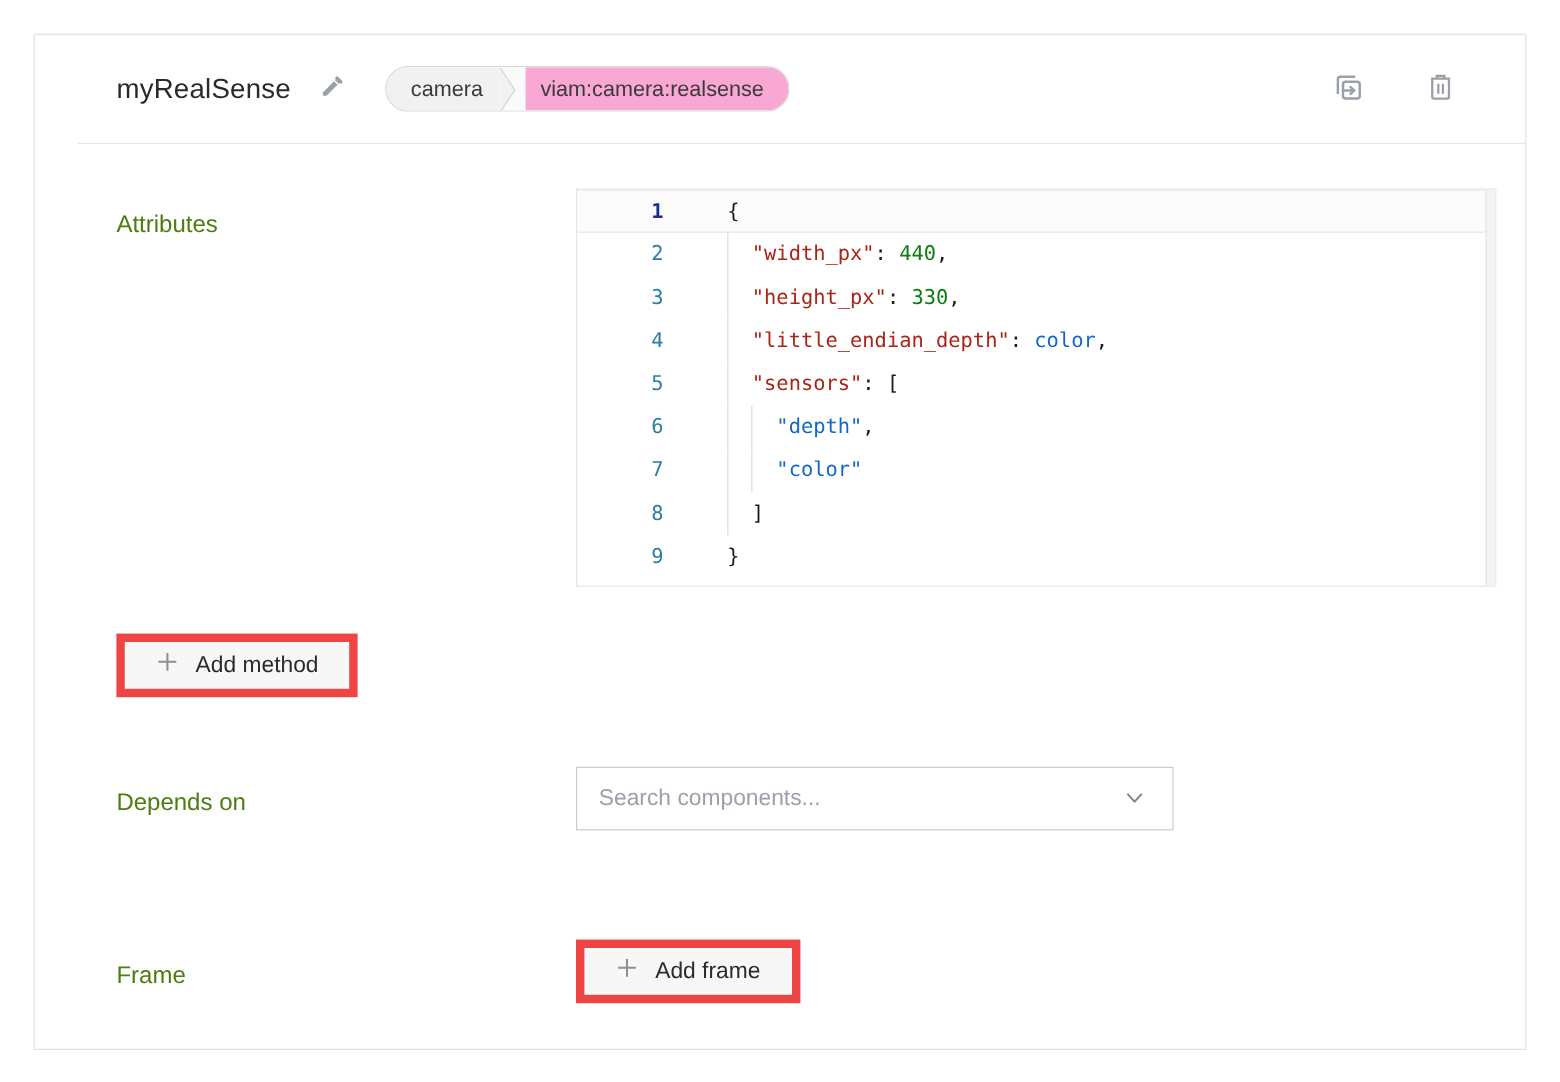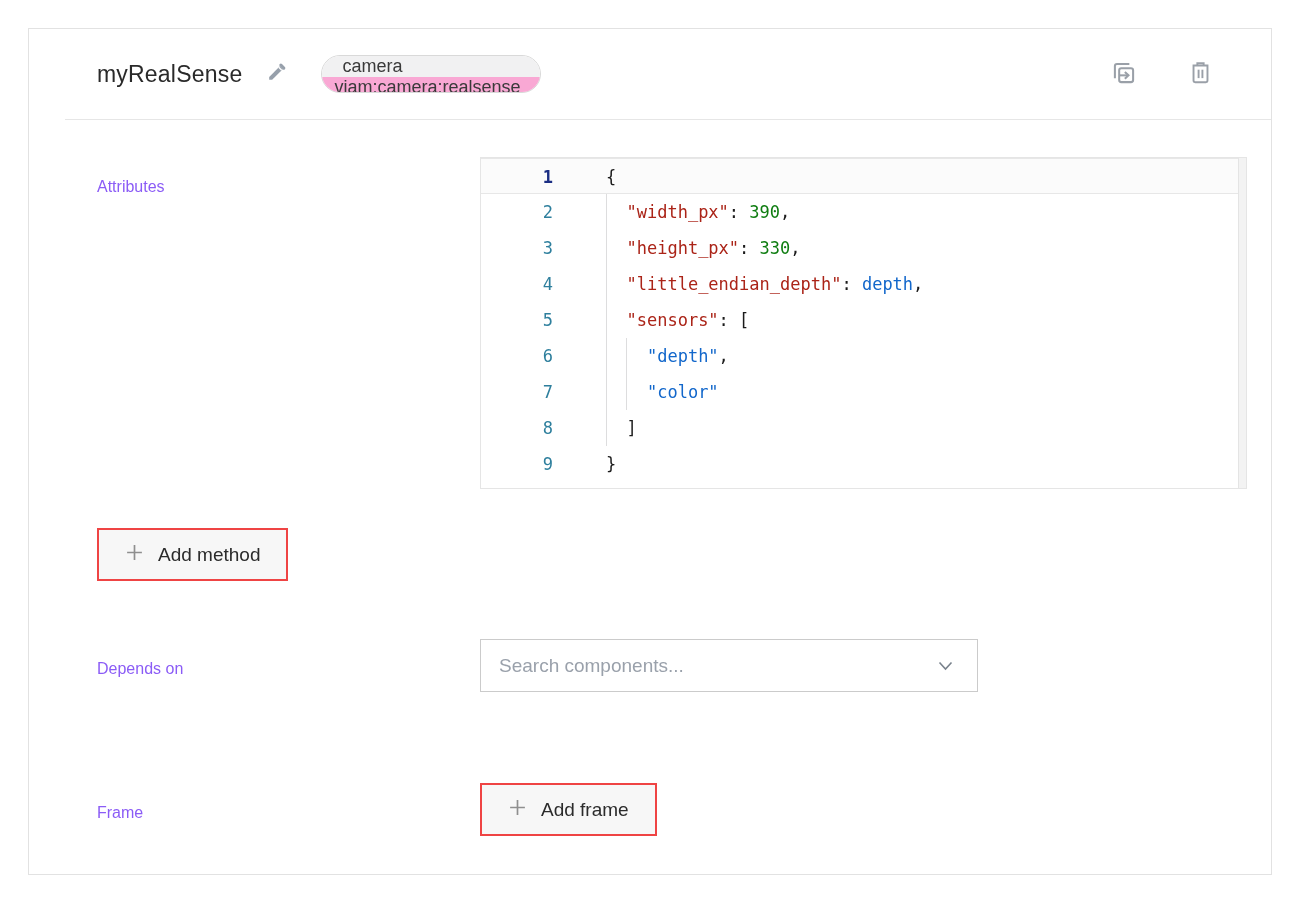--- a/index.html
+++ b/index.html
@@ -40,21 +40,20 @@
   .pill {
     margin-left: 32px;
     height: 38px;
     display: flex;
     align-items: stretch;
     border: 1px solid #d9d9d9;
     border-radius: 19px;
     overflow: hidden;
     font-size: 18px;
     color: #3a3a3a;
-    flex-direction: column;
   }
   .pill .seg-left {
     background: #f1f1f2;
     display: flex; align-items: center;
     padding: 0 14px 0 20px;
   }
   .pill .seg-right {
     background: #f9a8d4;
     display: flex; align-items: center;
     padding: 0 20px 0 12px;
@@ -68,23 +67,23 @@
     background: none; border: none; cursor: pointer;
     display: flex; align-items: center; justify-content: center;
     width: 30px; height: 30px;
   }
   
   .card-body { padding: 37px 0 0 32px; }
   .row { display: flex; align-items: flex-start; }
   .row-label {
     width: 383px; flex: 0 0 383px;
     max-width: 383px;
-    font-size: 16px;
+    font-size: 20px;
     line-height: 40px;
-    color: #8b5cf6;
+    color: #4d7c0f;
     margin-top: 10px;
   }
   .row-label .wrap { display: block; max-width: 230px; }
   .row-datacapture { margin-top: 39px; }
   .row-frame { margin-top: 91px; }
   .row-depends { margin-top: 58px; }
   
   .editor {
     width: 767px; height: 332px;
     border: 1px solid #e5e5e5;
@@ -128,21 +127,21 @@
     border-left: 1px solid #e4e4e4;
   }
   
   .add-btn {
     display: inline-flex;
     align-items: center;
     gap: 14px;
     height: 53px;
     padding: 0 26px;
     background: #f7f7f7;
-    border: 2px solid #ef4444;
+    border: 7px solid #ef4444;
     font-family: "Liberation Sans", sans-serif;
     font-size: 19px;
     color: #2b2b2b;
     cursor: pointer;
   }
   
   .select-box {
     width: 498px; height: 53px;
     border: 1px solid #cbcbcb;
     background: #ffffff;
@@ -213,23 +212,23 @@
 
   <div class="card-body">
 
     <div class="row row-attributes">
       <div class="row-label">
         <span class="wrap">Attributes</span>
       </div>
       <div class="editor" id="code-editor">
         <div id="code-lines">
             <div class="code-line active"><span class="ln">1</span><span class="lc"><span class="tok-p">{</span></span></div>
-            <div class="code-line"><span class="ln">2</span><span class="lc"><i class="guide" style="left: 0ch;"></i><span class="tok-p">  </span><span class="tok-k">"width_px"</span><span class="tok-p">: </span><span class="tok-n">390</span><span class="tok-p">,</span></span></div>
+            <div class="code-line"><span class="ln">2</span><span class="lc"><i class="guide" style="left: 0ch;"></i><span class="tok-p">  </span><span class="tok-k">"width_px"</span><span class="tok-p">: </span><span class="tok-n">440</span><span class="tok-p">,</span></span></div>
             <div class="code-line"><span class="ln">3</span><span class="lc"><i class="guide" style="left: 0ch;"></i><span class="tok-p">  </span><span class="tok-k">"height_px"</span><span class="tok-p">: </span><span class="tok-n">330</span><span class="tok-p">,</span></span></div>
-            <div class="code-line"><span class="ln">4</span><span class="lc"><i class="guide" style="left: 0ch;"></i><span class="tok-p">  </span><span class="tok-k">"little_endian_depth"</span><span class="tok-p">: </span><span class="tok-b">depth</span><span class="tok-p">,</span></span></div>
+            <div class="code-line"><span class="ln">4</span><span class="lc"><i class="guide" style="left: 0ch;"></i><span class="tok-p">  </span><span class="tok-k">"little_endian_depth"</span><span class="tok-p">: </span><span class="tok-b">color</span><span class="tok-p">,</span></span></div>
             <div class="code-line"><span class="ln">5</span><span class="lc"><i class="guide" style="left: 0ch;"></i><span class="tok-p">  </span><span class="tok-k">"sensors"</span><span class="tok-p">: [</span></span></div>
             <div class="code-line"><span class="ln">6</span><span class="lc"><i class="guide" style="left: 0ch;"></i><i class="guide" style="left: 2ch;"></i><span class="tok-p">    </span><span class="tok-s">"depth"</span><span class="tok-p">,</span></span></div>
             <div class="code-line"><span class="ln">7</span><span class="lc"><i class="guide" style="left: 0ch;"></i><i class="guide" style="left: 2ch;"></i><span class="tok-p">    </span><span class="tok-s">"color"</span></span></div>
             <div class="code-line"><span class="ln">8</span><span class="lc"><i class="guide" style="left: 0ch;"></i><span class="tok-p">  ]</span></span></div>
             <div class="code-line"><span class="ln">9</span><span class="lc"><span class="tok-p">}</span></span></div>
           </div>
         <div class="scroll-track"></div>
       </div>
     </div>
 

